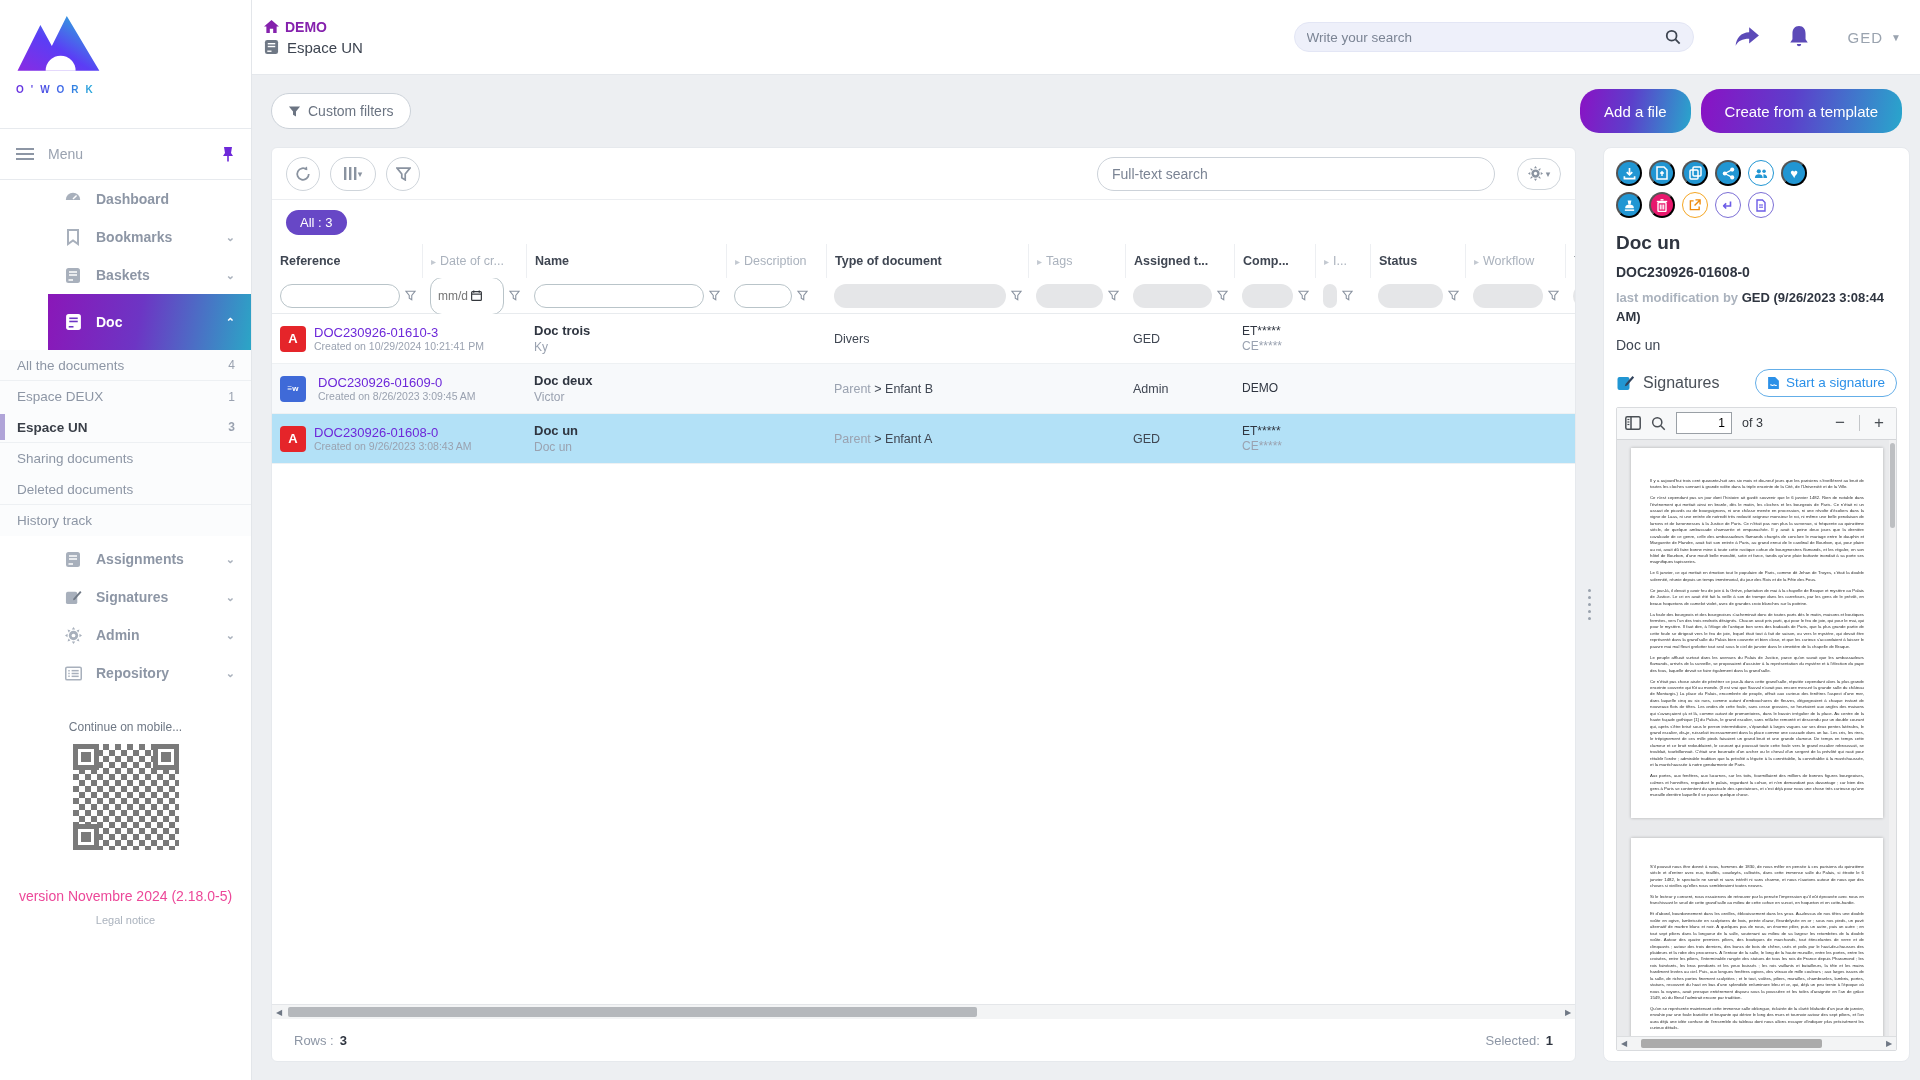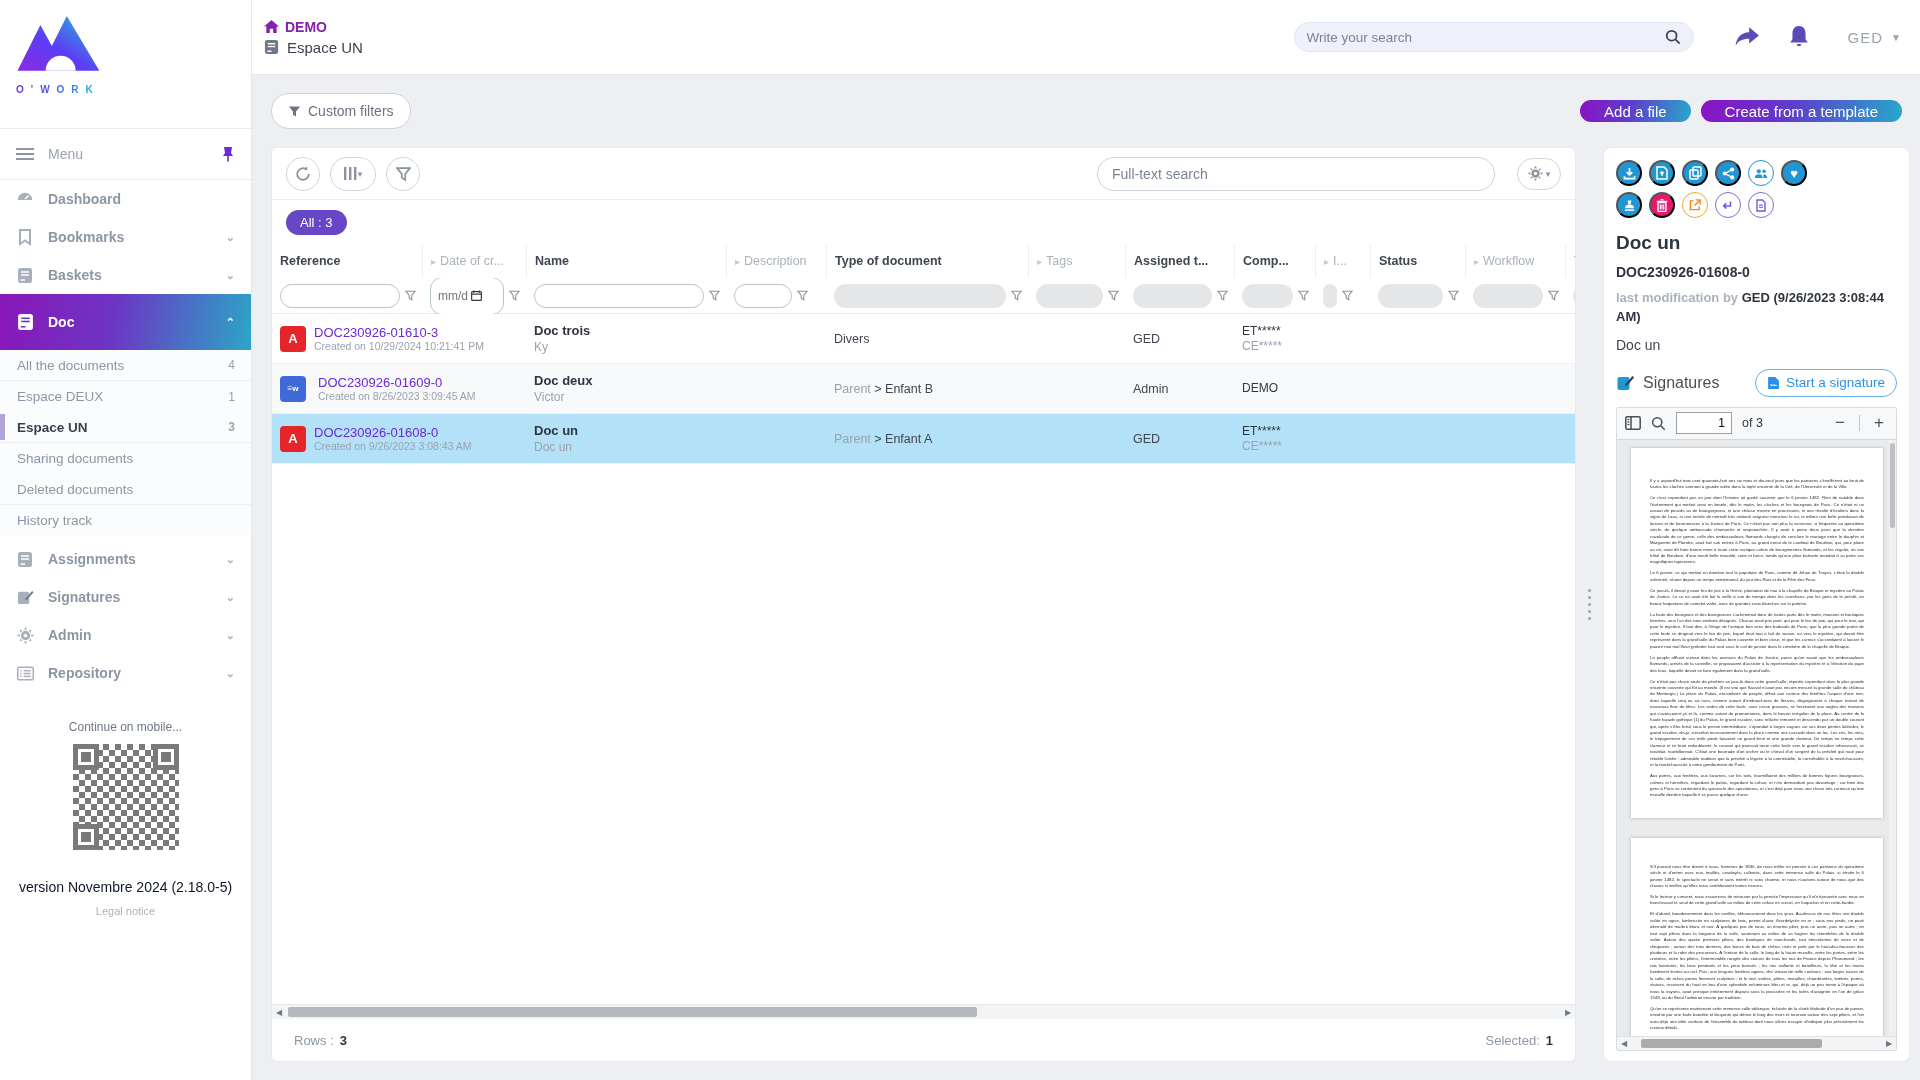--- a/index.html
+++ b/index.html
@@ -7,41 +7,41 @@
   .app { display:flex; width:1920px; height:1080px; }
 
   
   .sidebar { width:252px; background:#fff; border-right:1px solid #e3e6ea; display:flex; flex-direction:column; height:1080px; flex-shrink:0; }
   .logo-block { height:128px; display:flex; flex-direction:column; align-items:flex-start; padding:10px 0 0 14px; }
   .logo-mark { width:88px; height:72px; }
   .logo-word { font-size:10px; font-weight:bold; letter-spacing:7px; background:linear-gradient(90deg,#6a2fe0,#3d6ae8 55%,#22b8d6); -webkit-background-clip:text; background-clip:text; color:transparent; margin:2px 0 0 2px; }
   .menu-row { height:52px; border-top:1px solid #e7eaee; border-bottom:1px solid #e7eaee; display:flex; align-items:center; padding:0 16px; gap:14px; color:#8d96a5; }
   .menu-row .label { font-size:14px; color:#9aa2b0; }
   .menu-row .spacer { flex:1; }
-  .side-item { height:38px; display:flex; align-items:center; gap:14px; padding:0 16px; color:#8d96a5; font-weight:bold; font-size:14px; }
+  .side-item { height:38px; display:flex; align-items:center; gap:14px; padding:0 16px; color:#8d96a5; font-weight:bold; font-size:14px;margin-left:48px; }
   .side-item .icn { width:18px; height:18px; flex-shrink:0; display:flex; align-items:center; justify-content:center; }
   .side-item .lbl { flex:1; }
   .side-item .chev { font-size:11px; color:#aab2bd; }
   .side-item.active { background:linear-gradient(100deg,#8a17b8 0%,#6d35c4 45%,#2ba6c6 100%); color:#fff; height:56px; }
   .side-item.active .chev { color:#fff; }
   .doc-children { background:#fbfcfd; }
   .doc-child { height:31px; display:flex; align-items:center; padding:0 16px 0 17px; font-size:13.5px; color:#8d96a5; position:relative; }
   .doc-child .cnt { margin-left:auto; font-size:12px; color:#9aa2b0; }
   .doc-child.sep { border-bottom:1px solid #edf0f3; }
   .doc-child.active { color:#3a3f48; font-weight:bold; }
   .doc-child.active::before { content:""; position:absolute; left:0; top:2px; bottom:2px; width:5px; background:#b0a4d8; }
   .side-bottom { margin-top:4px; }
   .mobile-block { margin-top:28px; text-align:center; }
   .mobile-txt { font-size:12px; color:#6f7885; }
   .qr { width:106px; height:106px; margin:10px auto 0; position:relative;
         background: conic-gradient(#7a7a7a 25%, transparent 0 50%, #7a7a7a 0 75%, transparent 0) 0 0 / 12px 12px; }
   .qr .f { position:absolute; width:26px; height:26px; border:5px solid #7a7a7a; background:#fff; }
   .qr .f::after { content:""; position:absolute; inset:3px; background:#7a7a7a; }
   .qr .f1 { top:0; left:0; } .qr .f2 { top:0; right:0; } .qr .f3 { bottom:0; left:0; }
-  .version { margin-top:29px; text-align:center; font-size:14px; color:#0f172a; }
+  .version { margin-top:38px; text-align:center; font-size:14px; color:#ec4899; }
   .legal { margin-top:10px; text-align:center; font-size:11px; color:#aab2bd; }
 
   
   .main { flex:1; display:flex; flex-direction:column; }
   .topbar { height:75px; background:#fff; border-bottom:1px solid #e5e8ec; display:flex; align-items:center; padding:0 18px 0 12px; }
   .crumbs { display:flex; flex-direction:column; gap:4px; }
   .crumb-app { display:flex; align-items:center; gap:6px; color:#8521ad; font-weight:bold; font-size:14px; }
   .crumb-page { display:flex; align-items:center; gap:8px; color:#3d4450; font-size:15px; }
   .topbar .grow { flex:1; }
   .top-search { width:400px; height:30px; background:#eef0fa; border:1px solid #e3e6f5; border-radius:15px; display:flex; align-items:center; padding:0 12px; margin-right:40px; }
@@ -49,21 +49,21 @@
   .top-search input::placeholder { color:#7b8494; }
   .top-icons { display:flex; align-items:center; gap:28px; margin-right:38px; }
   .user-menu { display:flex; align-items:center; gap:8px; color:#9aa3af; font-size:15px; letter-spacing:1px; }
   .user-menu .caret { font-size:10px; }
 
   
   .content { flex:1; display:flex; flex-direction:column; padding:8px 8px 18px 19px; overflow:hidden; }
   .actions-row { height:56px; display:flex; align-items:center; flex-shrink:0; padding-right:10px; }
   .btn-customfilters { height:36px; border:1px solid #ccd2d9; background:#fff; border-radius:18px; display:flex; align-items:center; gap:7px; padding:0 16px; color:#6b7482; font-size:14px; }
   .actions-row .grow { flex:1; }
-  .btn-grad { height:22px; border:none; border-radius:19px; color:#fff; font-size:15px; padding:0 24px; background:linear-gradient(100deg,#8a12c4,#5d3ecb 45%,#28a7cc); font-family:"Liberation Sans",sans-serif; }
+  .btn-grad { height:44px; border:none; border-radius:19px; color:#fff; font-size:15px; padding:0 24px; background:linear-gradient(100deg,#8a12c4,#5d3ecb 45%,#28a7cc); font-family:"Liberation Sans",sans-serif; }
   .btn-grad + .btn-grad { margin-left:10px; }
 
   
   .workspace { flex:1; display:flex; min-height:0; margin-top:8px; }
   .table-card { width:1305px; background:#fff; border-radius:6px; border:1px solid #e6e9ed; display:flex; flex-direction:column; min-height:0; }
   .gutter { width:27px; display:flex; align-items:center; justify-content:center; }
   .dots { display:flex; flex-direction:column; gap:4px; }
   .dots i { width:3px; height:3px; border-radius:50%; background:#9aa2ad; }
 
   

